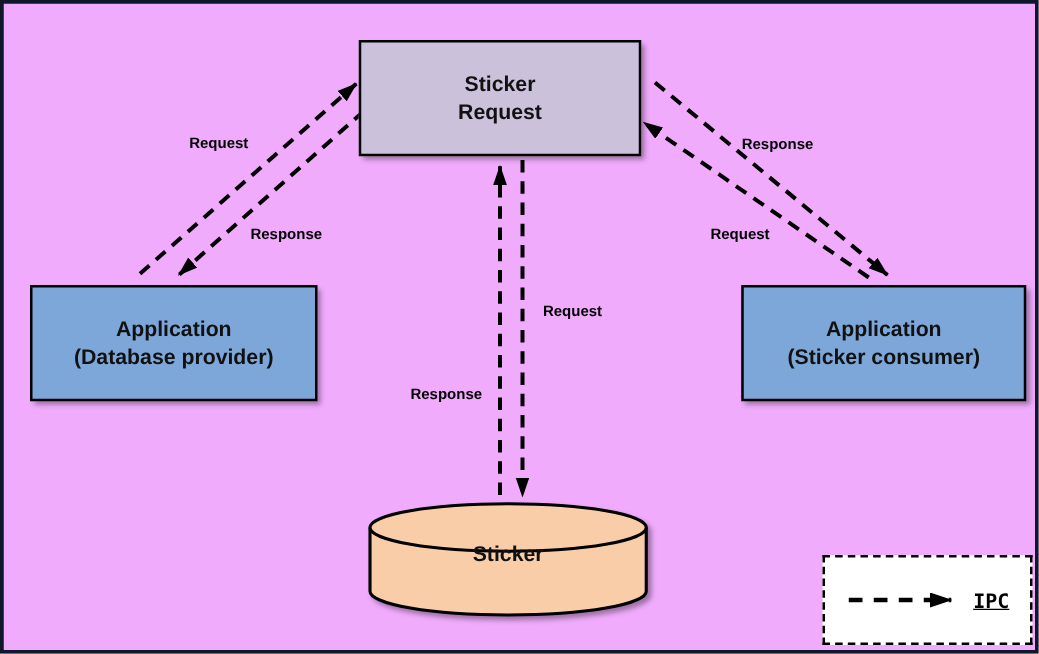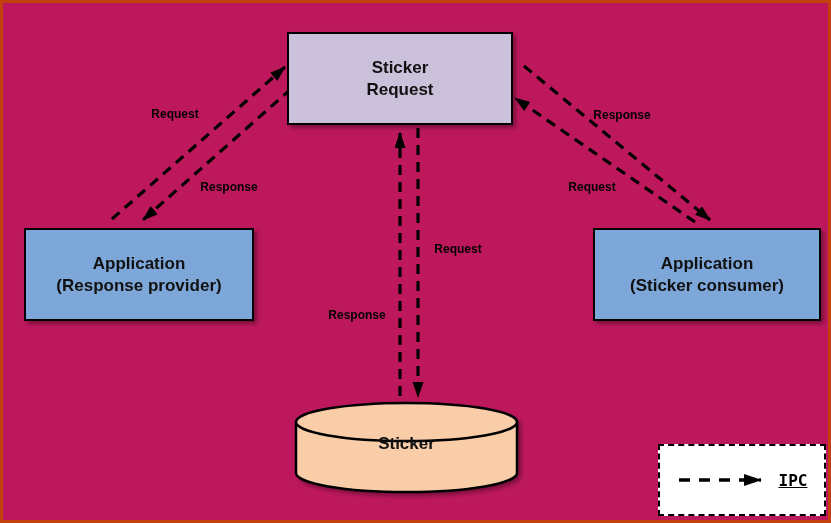--- a/index.html
+++ b/index.html
@@ -6,22 +6,22 @@
     margin: 0;
     padding: 0;
     background: #ffffff;
     font-family: "Liberation Sans", sans-serif;
   }
   .canvas {
     position: relative;
     width: 831px;
     height: 523px;
     box-sizing: border-box;
-    border: 3px solid #c2410c;
-    background: #be185d;
+    border: 3px solid #0f172a;
+    background: #f0abfc;
     overflow: hidden;
   }
   .layer {
     position: absolute;
     left: 0; top: 0;
     width: 831px; height: 523px;
   }
   .node {
     position: absolute;
     box-sizing: border-box;
@@ -123,21 +123,21 @@
     </g>
   </svg>
 
   <div class="node node-daemon" style="background-color: rgb(203, 193, 219);">
     <span>Sticker</span>
     <span>Request</span>
   </div>
 
   <div class="node node-provider" style="background-color: rgb(126, 167, 217);">
     <span>Application</span>
-    <span>(Response provider)</span>
+    <span>(Database provider)</span>
   </div>
 
   <div class="node node-consumer" style="background-color: rgb(126, 167, 217);">
     <span>Application</span>
     <span>(Sticker consumer)</span>
   </div>
 
   <div class="db-label">
     <div>Sticker</div>
   </div>

